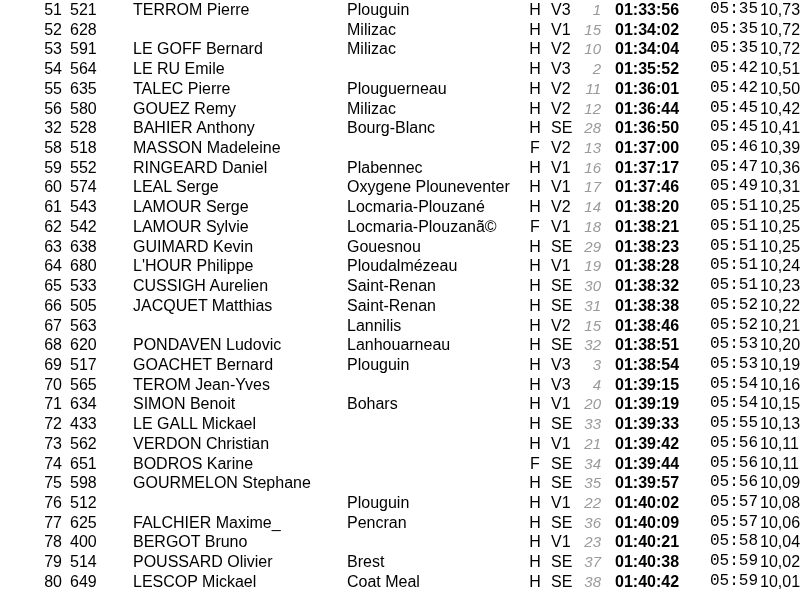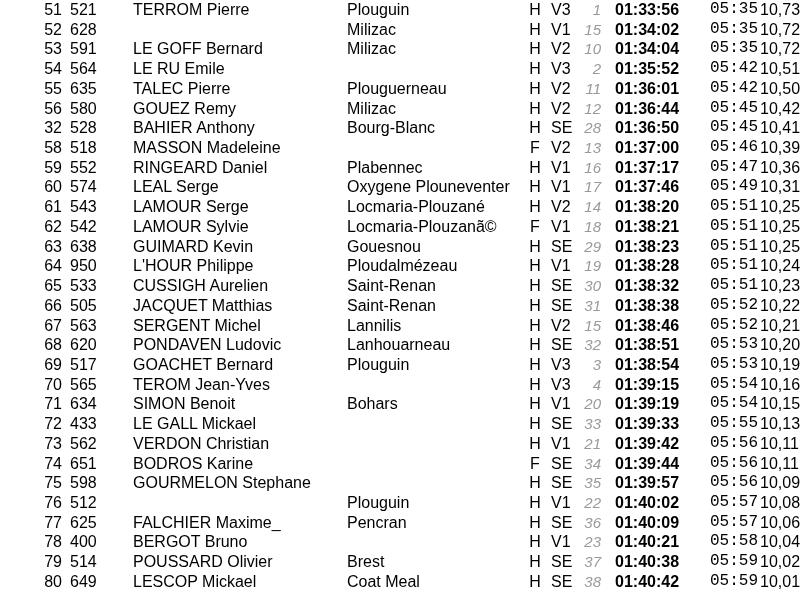--- a/index.html
+++ b/index.html
@@ -210,21 +210,21 @@
     <span class="c sex">H</span>
     <span class="c cat">SE</span>
     <span class="c catrank">29</span>
     <span class="c time">01:38:23</span>
     <span class="c pace">05:51</span>
     <span class="c speed">10,25</span>
   </div>
 
   <div class="row">
     <span class="c pos">64</span>
-    <span class="c bib">950</span>
+    <span class="c bib">680</span>
     <span class="c name">L'HOUR Philippe</span>
     <span class="c city">Ploudalmézeau</span>
     <span class="c sex">H</span>
     <span class="c cat">V1</span>
     <span class="c catrank">19</span>
     <span class="c time">01:38:28</span>
     <span class="c pace">05:51</span>
     <span class="c speed">10,24</span>
   </div>
 
@@ -250,21 +250,20 @@
     <span class="c cat">SE</span>
     <span class="c catrank">31</span>
     <span class="c time">01:38:38</span>
     <span class="c pace">05:52</span>
     <span class="c speed">10,22</span>
   </div>
 
   <div class="row">
     <span class="c pos">67</span>
     <span class="c bib">563</span>
-    <span class="c name">SERGENT Michel</span>
     <span class="c city">Lannilis</span>
     <span class="c sex">H</span>
     <span class="c cat">V2</span>
     <span class="c catrank">15</span>
     <span class="c time">01:38:46</span>
     <span class="c pace">05:52</span>
     <span class="c speed">10,21</span>
   </div>
 
   <div class="row">

